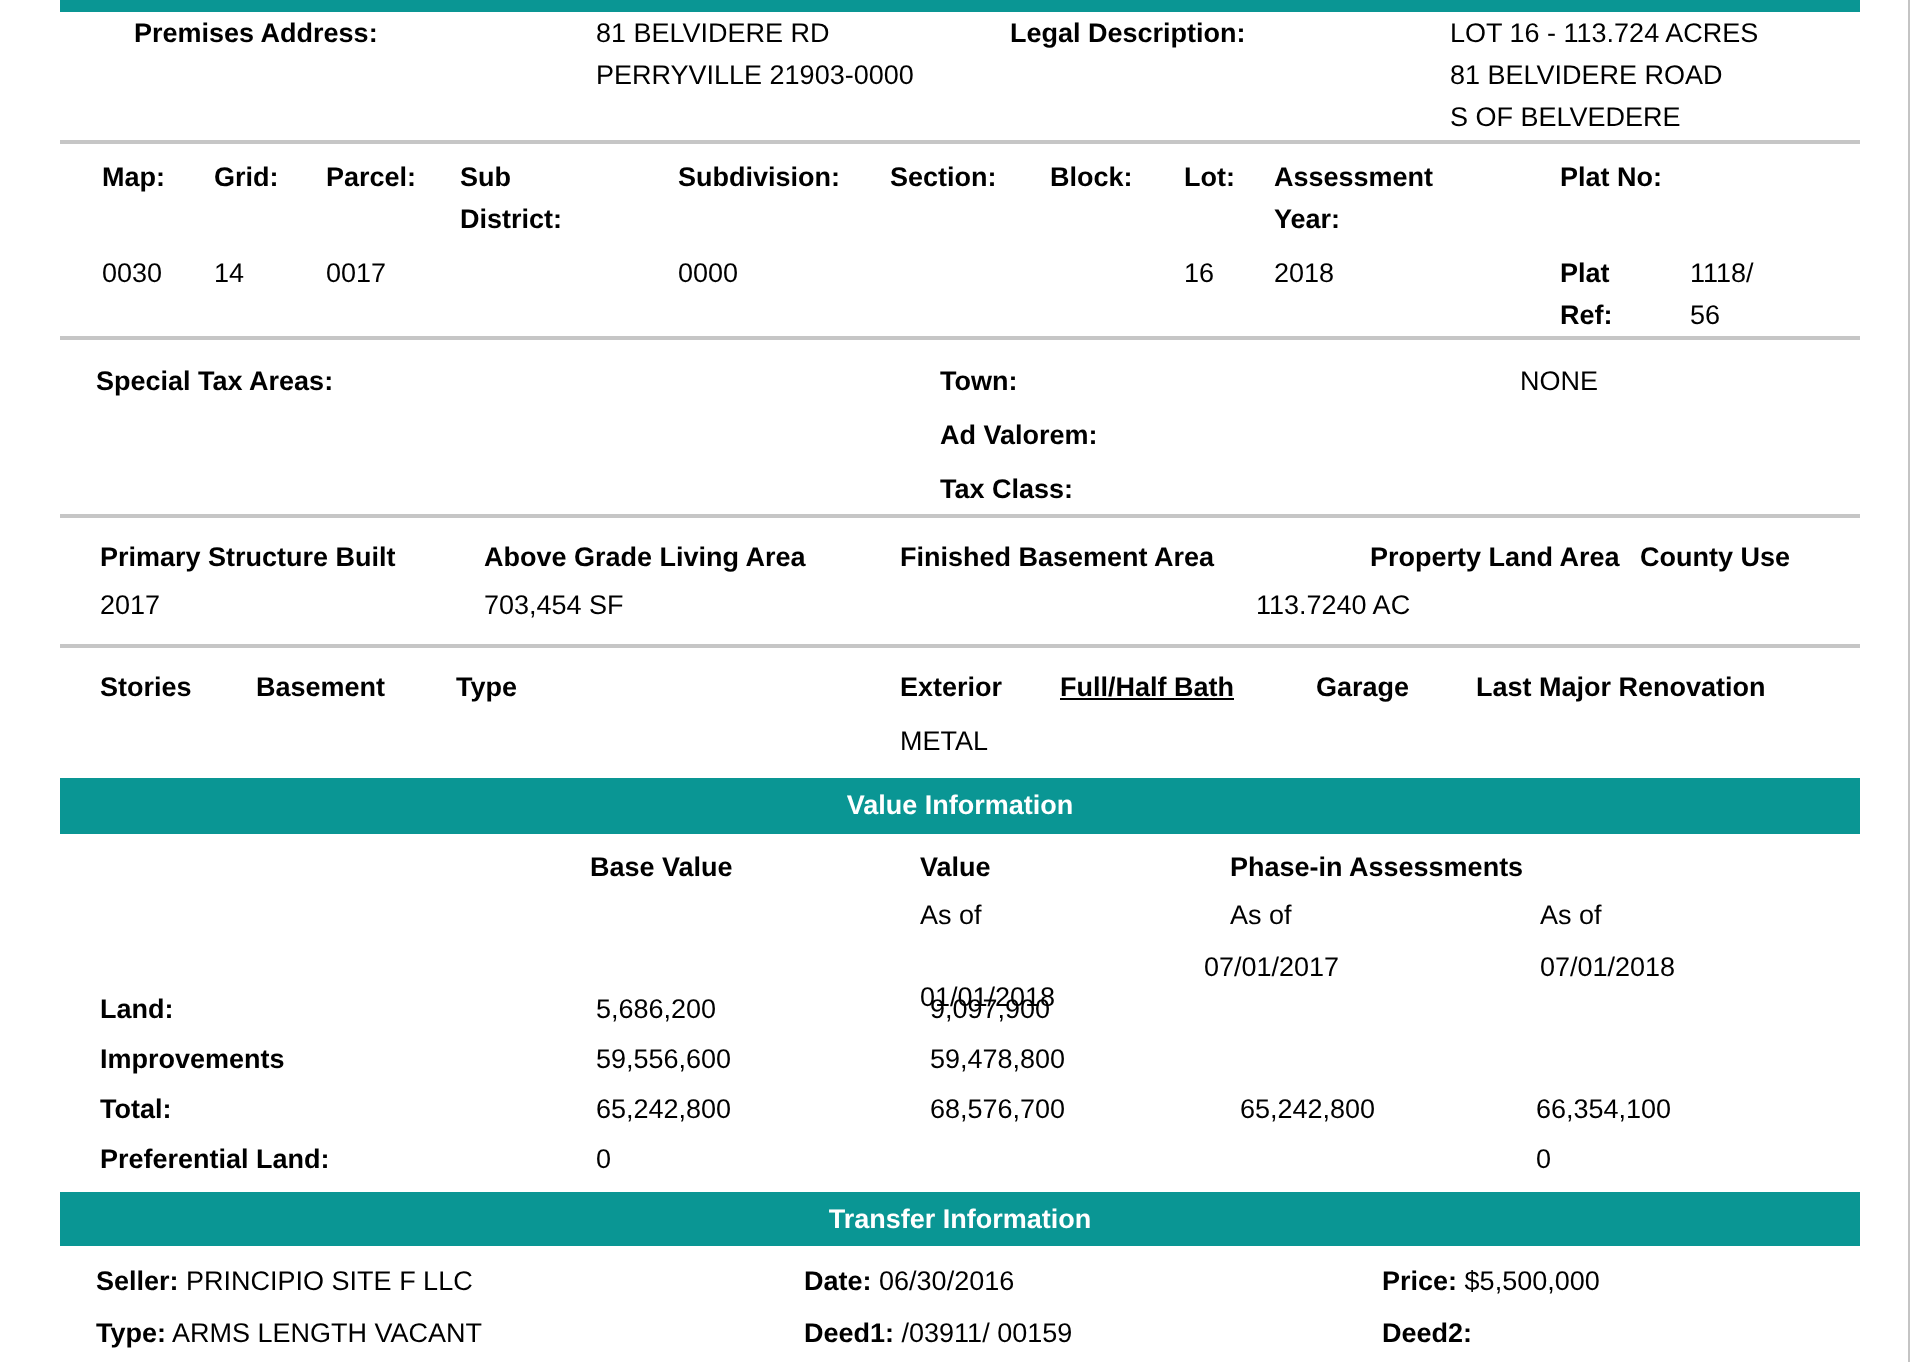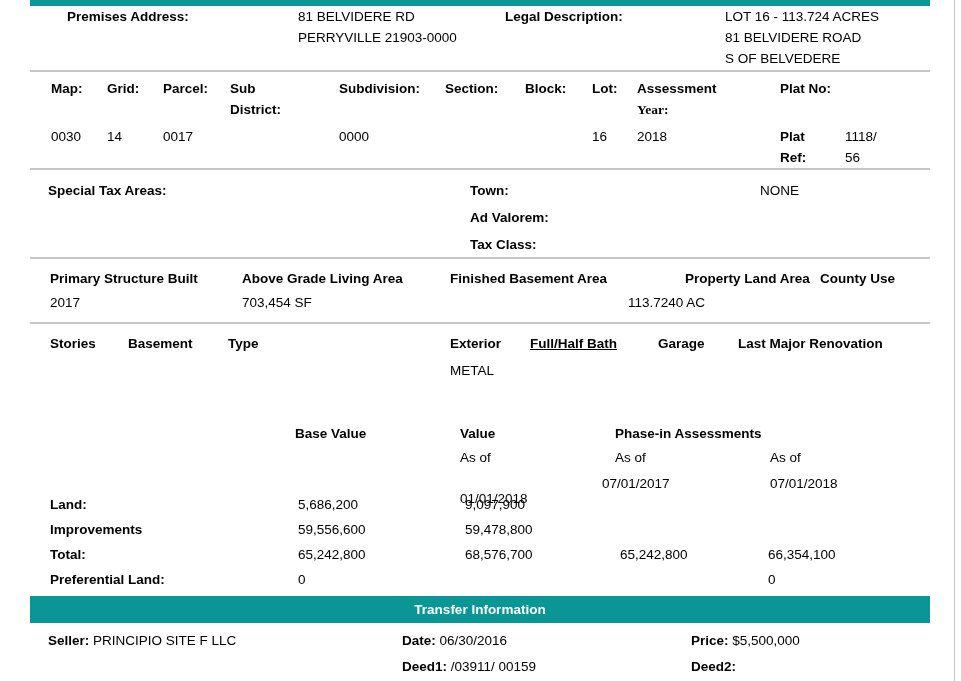--- a/index.html
+++ b/index.html
@@ -41,21 +41,21 @@
   <span class="l" style="left:51px;top:81px;">Map:</span>
   <span class="l" style="left:107px;top:81px;">Grid:</span>
   <span class="l" style="left:163px;top:81px;">Parcel:</span>
   <span class="l" style="left:230px;top:81px;">Sub</span>
   <span class="l" style="left:230px;top:102px;">District:</span>
   <span class="l" style="left:339px;top:81px;">Subdivision:</span>
   <span class="l" style="left:445px;top:81px;">Section:</span>
   <span class="l" style="left:525px;top:81px;">Block:</span>
   <span class="l" style="left:592px;top:81px;">Lot:</span>
   <span class="l" style="left:637px;top:81px;">Assessment</span>
-  <span class="l" style="left:637px;top:102px;font-family:Liberation Serif, serif;">Year:</span>
+  <span class="l" style="left:637px;top:102px;">Year:</span>
   <span class="l" style="left:780px;top:81px;">Plat No:</span>
 
   <span class="v" style="left:51px;top:129px;">0030</span>
   <span class="v" style="left:107px;top:129px;">14</span>
   <span class="v" style="left:163px;top:129px;">0017</span>
   <span class="v" style="left:339px;top:129px;">0000</span>
   <span class="v" style="left:592px;top:129px;">16</span>
   <span class="v" style="left:637px;top:129px;">2018</span>
   <span class="l" style="left:780px;top:129px;">Plat</span>
   <span class="l" style="left:780px;top:150px;">Ref:</span>
@@ -85,20 +85,21 @@
 
   <span class="l" style="left:50px;top:336px;">Stories</span>
   <span class="l" style="left:128px;top:336px;">Basement</span>
   <span class="l" style="left:228px;top:336px;">Type</span>
   <span class="l" style="left:450px;top:336px;">Exterior</span>
   <span class="l" style="left:530px;top:336px;text-decoration:underline;">Full/Half Bath</span>
   <span class="l" style="left:658px;top:336px;">Garage</span>
   <span class="l" style="left:738px;top:336px;">Last Major Renovation</span>
   <span class="v" style="left:450px;top:363px;">METAL</span>
 
+  <div class="bar bar-title" style="top:389px;height:28px;line-height:28px;">Value Information</div>
 
   <span class="l" style="left:295px;top:426px;">Base Value</span>
   <span class="l" style="left:460px;top:426px;">Value</span>
   <span class="l" style="left:615px;top:426px;">Phase-in Assessments</span>
 
   <span class="v" style="left:460px;top:450px;">As of</span>
   <span class="v" style="left:615px;top:450px;">As of</span>
   <span class="v" style="left:770px;top:450px;">As of</span>
   <span class="v" style="left:460px;top:476px;margin-top:15px;">01/01/2018</span>
   <span class="v" style="left:602px;top:476px;">07/01/2017</span>
@@ -121,17 +122,18 @@
   <span class="l" style="left:50px;top:572px;">Preferential Land:</span>
   <span class="v" style="left:298px;top:572px;">0</span>
   <span class="v" style="left:768px;top:572px;">0</span>
 
   <div class="bar bar-title" style="top:596px;height:27px;line-height:27px;">Transfer Information</div>
 
   <span class="grp" style="left:48px;top:633px;"><b>Seller:</b> <span>PRINCIPIO SITE F LLC</span></span>
   <span class="grp" style="left:402px;top:633px;"><b>Date:</b> <span>06/30/2016</span></span>
   <span class="grp" style="left:691px;top:633px;"><b>Price:</b> <span>$5,500,000</span></span>
 
+  <span class="grp" style="left:48px;top:659px;"><b>Type:</b> <span>ARMS LENGTH VACANT</span></span>
   <span class="grp" style="left:402px;top:659px;"><b>Deed1:</b> <span>/03911/ 00159</span></span>
   <span class="grp" style="left:691px;top:659px;"><b>Deed2:</b> <span></span></span>
 
   <div class="edge"></div>
 </div>
 
 </body></html>

